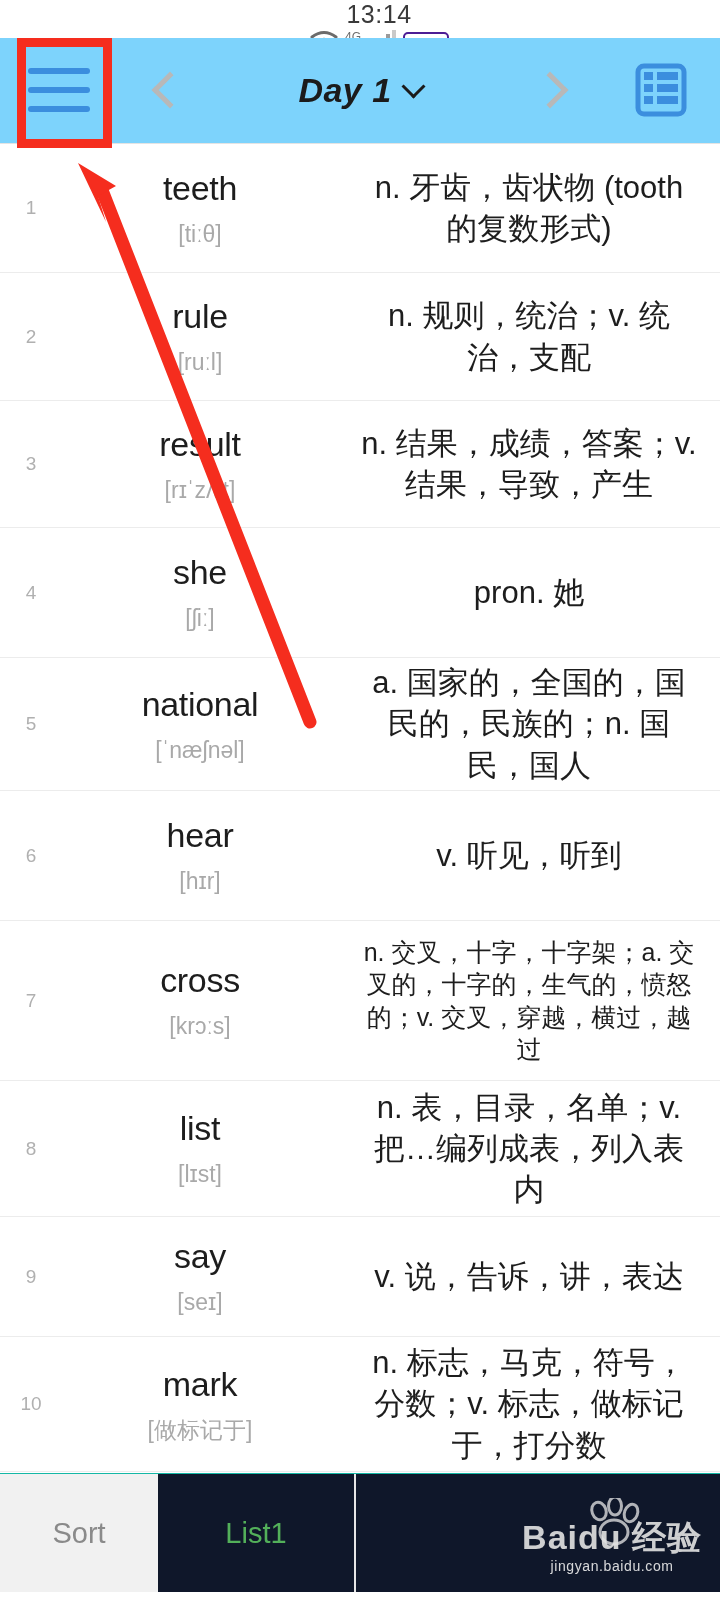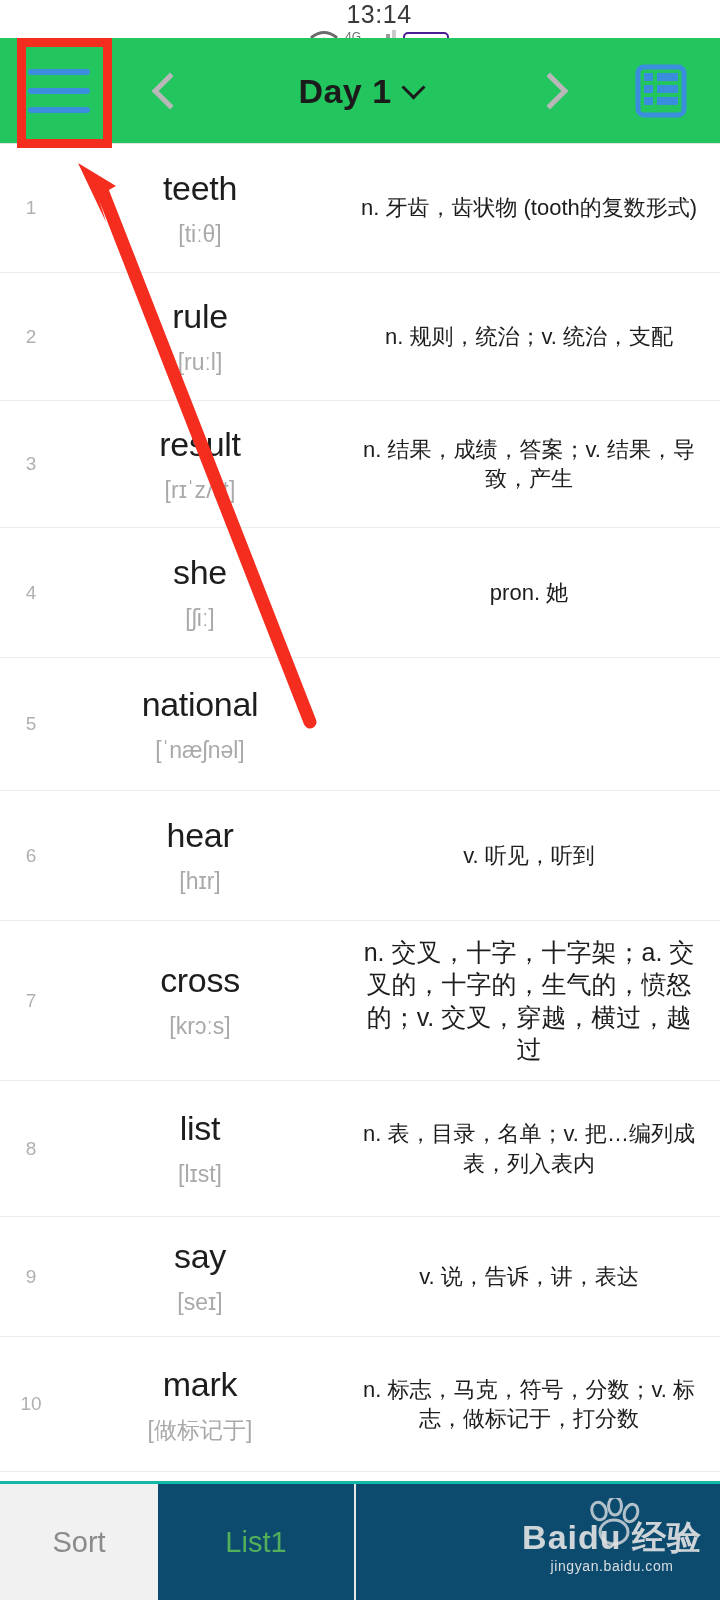--- a/index.html
+++ b/index.html
@@ -31,22 +31,23 @@
     font-size:15px;color:#4a4a4a;position:relative;
   }
   .battery:after{
     content:"";position:absolute;right:-6px;top:7px;width:4px;height:10px;
     background:#6b6b6b;border-radius:0 2px 2px 0;
   }
 
   
   .appbar{
     position:absolute; top:38px; left:0; width:720px; height:106px;
-    display:flex; align-items:flex-start; background:#22c55e;
+    display:flex; align-items:flex-end; background:#7dd3fc;
     border-bottom:1px solid #e4e4e4;
+    font-style:italic;
   }
   .hamburger{
     width:118px;height:106px;display:flex;flex-direction:column;
     align-items:center;justify-content:center;gap:13px;flex:none;
   }
   .hamburger span{ display:block;width:62px;height:6px;background:#3b8ede;border-radius:3px;}
   .nav-arrow{
     width:96px;height:106px;display:flex;align-items:center;justify-content:center;flex:none;
   }
   .chev{ width:26px;height:26px;border-style:solid;border-color:#b8b8b8;}
@@ -76,28 +77,28 @@
   .idx{
     width:62px;flex:none;text-align:center;color:#b0b0b0;font-size:19px;
   }
   .word-col{
     width:276px;flex:none;text-align:center;padding:0 6px;
   }
   .word{ font-size:34px;color:#1d1d1d;line-height:1.12;letter-spacing:-.3px;}
   .phon{ font-size:23px;color:#a9a9a9;margin-top:15px;line-height:1.1;}
   .def-col{
     flex:1;text-align:center;padding:0 22px;color:#1d1d1d;
-    font-size:22px;line-height:1.33;
+    font-size:31px;line-height:1.33;
   }
   .def-col.small{ font-size:25px; line-height:1.3; }
 
   
   .bottombar{
-    position:absolute;bottom:0;left:0;width:720px;height:119px;
-    background:#0c4a6e;display:flex;align-items:stretch;border-top:3px solid #14b8a6;
+    position:absolute;bottom:8px;left:0;width:720px;height:119px;
+    background:#0f172a;display:flex;align-items:stretch;border-top:1px solid #14b8a6;
   }
   .sort-tab{
     width:158px;flex:none;background:#f1f1f1;display:flex;align-items:center;justify-content:center;
     font-size:29px;color:#8a8a8a;
   }
   .list-tab{
     width:196px;flex:none;display:flex;align-items:center;justify-content:center;
     font-size:29px;color:#53b05a;
   }
   .bar-divider{ width:2px;background:#e6e6e6;margin:0; }
@@ -213,20 +214,21 @@
         <div class="phon">[ʃiː]</div>
       </div>
       <div class="def-col">pron. 她</div>
     </div>
     <div class="row" style="height: 133px;">
       <div class="idx">5</div>
       <div class="word-col">
         <div class="word">national</div>
         <div class="phon">[ˈnæʃnəl]</div>
       </div>
+      <div class="def-col">a. 国家的，全国的，国民的，民族的；n. 国民，国人</div>
     </div>
     <div class="row" style="height: 130px;">
       <div class="idx">6</div>
       <div class="word-col">
         <div class="word">hear</div>
         <div class="phon">[hɪr]</div>
       </div>
       <div class="def-col">v. 听见，听到</div>
     </div>
     <div class="row" style="height: 160px;">

